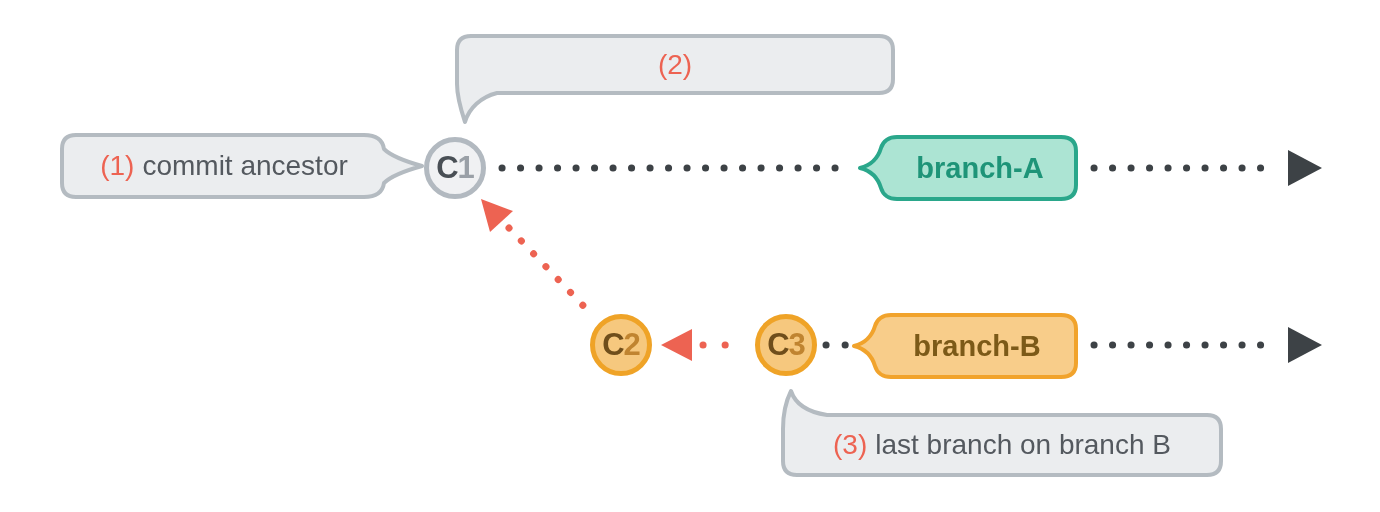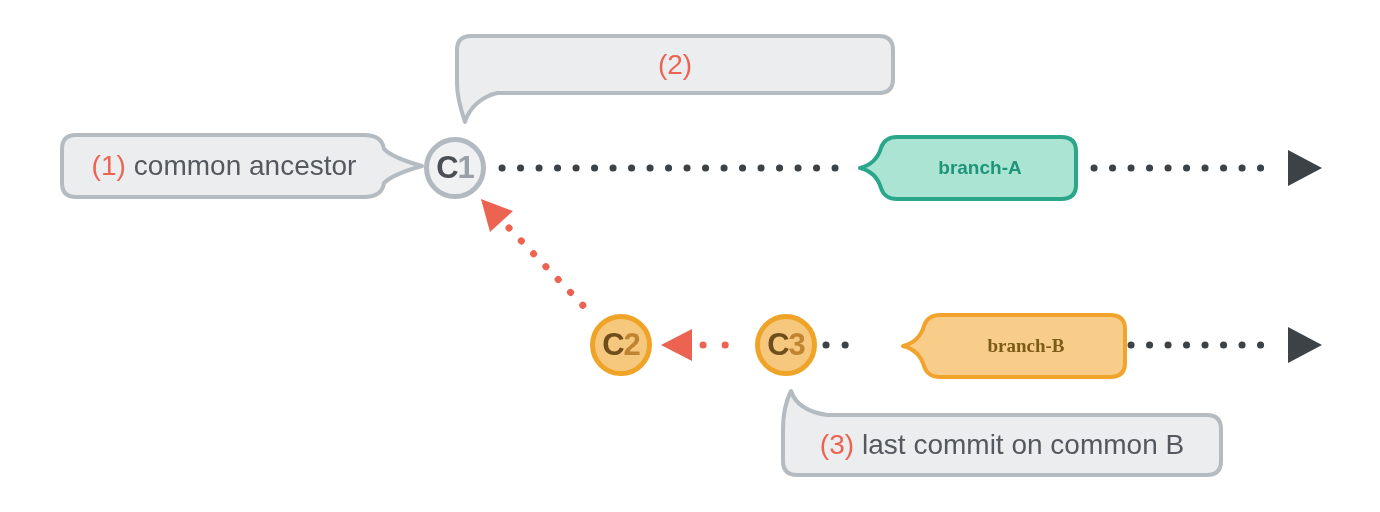--- a/index.html
+++ b/index.html
@@ -47,21 +47,21 @@
   .commit.orange{background:var(--commit-orange-fill);border-color:var(--commit-orange-border);}
   .commit.orange .l{color:var(--commit-orange-letter);}
   .commit.orange .n{color:var(--commit-orange-digit);}
 
   .badge{position:absolute;}
   .badge svg{position:absolute;left:0;top:0;overflow:visible;}
   .badge-a-shape{fill:var(--branch-a-fill);stroke:var(--branch-a-border);stroke-width:4;stroke-linejoin:round;}
   .badge-b-shape{fill:var(--branch-b-fill);stroke:var(--branch-b-border);stroke-width:4;stroke-linejoin:round;}
   .badge-label{
     position:absolute;inset:0;display:flex;align-items:center;justify-content:center;
-    padding-left:24px;font-weight:bold;font-size:19px;white-space:nowrap;text-align:right;
+    padding-left:24px;font-weight:bold;font-size:29px;white-space:nowrap;text-align:right;
   }
   .badge-a-label{color:var(--branch-a-text);}
   .badge-b-label{color:var(--branch-b-text);}
 </style>
 </head>
 <body>
 
 <div class="canvas">
 
   <svg class="overlay" viewBox="0 0 1380 512">
@@ -80,40 +80,40 @@
     <polygon class="arrow-red" points="481,199 513,211 490,232"></polygon>
     <line class="dots-red" style="stroke-dasharray:0.1 17.7" x1="509" y1="228" x2="595" y2="318"></line>
   </svg>
 
   <div class="bubble" style="left:60px;top:133px;width:368px;height:66px;">
     <svg width="368" height="66" viewBox="0 0 368 66">
       <path class="bubble-shape" d="M 16,2 H 304 Q 322,2 324,16 C 330,22 344,28 362,33 C 344,38 330,44 324,50 Q 322,64 304,64 H 16 Q 2,64 2,50 V 16 Q 2,2 16,2 Z"></path>
     </svg>
     <div class="bubble-text" style="left:2px;top:2px;width:324px;height:62px;">
       <span class="num">(1)</span>
-      <span>common ancestor</span>
+      <span>commit ancestor</span>
     </div>
   </div>
 
   <div class="bubble" style="left:455px;top:34px;width:442px;height:92px;">
     <svg width="442" height="92" viewBox="0 0 442 92">
       <path class="bubble-shape" d="M 16,2 H 424 Q 438,2 438,16 V 45 Q 438,59 424,59 H 42 C 26,63 14,74 10,88 C 6,76 2,62 2,50 V 16 Q 2,2 16,2 Z"></path>
     </svg>
     <div class="bubble-text" style="left:2px;top:2px;width:436px;height:57px;">
       <span class="num">(2)</span>
     </div>
   </div>
 
   <div class="bubble" style="left:781px;top:389px;width:444px;height:88px;">
     <svg width="444" height="88" viewBox="0 0 444 88">
       <path class="bubble-shape" d="M 10,2 C 14,14 26,23 46,26 H 426 Q 440,26 440,40 V 72 Q 440,86 426,86 H 16 Q 2,86 2,72 V 40 C 2,26 4,14 10,2 Z"></path>
     </svg>
     <div class="bubble-text" style="left:2px;top:26px;width:438px;height:60px;">
       <span class="num">(3)</span>
-      <span>last commit on common B</span>
+      <span>last branch on branch B</span>
     </div>
   </div>
 
   <div class="commit gray" style="left:424px;top:137px;">
     <span class="l">C</span>
       <span class="n">1</span>
   </div>
   <div class="commit orange" style="left:590px;top:314px;">
     <span class="l">C</span>
       <span class="n">2</span>
@@ -123,20 +123,20 @@
       <span class="n">3</span>
   </div>
 
   <div class="badge" style="left:857px;top:134px;width:222px;height:68px;">
     <svg width="222" height="68" viewBox="0 0 222 68">
       <path class="badge-a-shape" d="M 3,34 C 15,31 21,24 24,14 C 26,7 32,3 40,3 H 204 Q 219,3 219,17 V 51 Q 219,65 204,65 H 40 C 32,65 26,61 24,54 C 21,44 15,37 3,34 Z"></path>
     </svg>
     <div class="badge-label badge-a-label">branch-A</div>
   </div>
 
-  <div class="badge" style="left:900px;top:311px;width:228px;height:70px;font-family:Liberation Serif, serif;">
+  <div class="badge" style="left:851px;top:311px;width:228px;height:70px;">
     <svg width="228" height="70" viewBox="0 0 228 70">
       <path class="badge-b-shape" d="M 3,35 C 15,32 21,25 24,15 C 26,8 32,4 40,4 H 210 Q 225,4 225,18 V 52 Q 225,66 210,66 H 40 C 32,66 26,62 24,55 C 21,45 15,38 3,35 Z"></path>
     </svg>
     <div class="badge-label badge-b-label">branch-B</div>
   </div>
 
 </div>
 
 </body></html>

